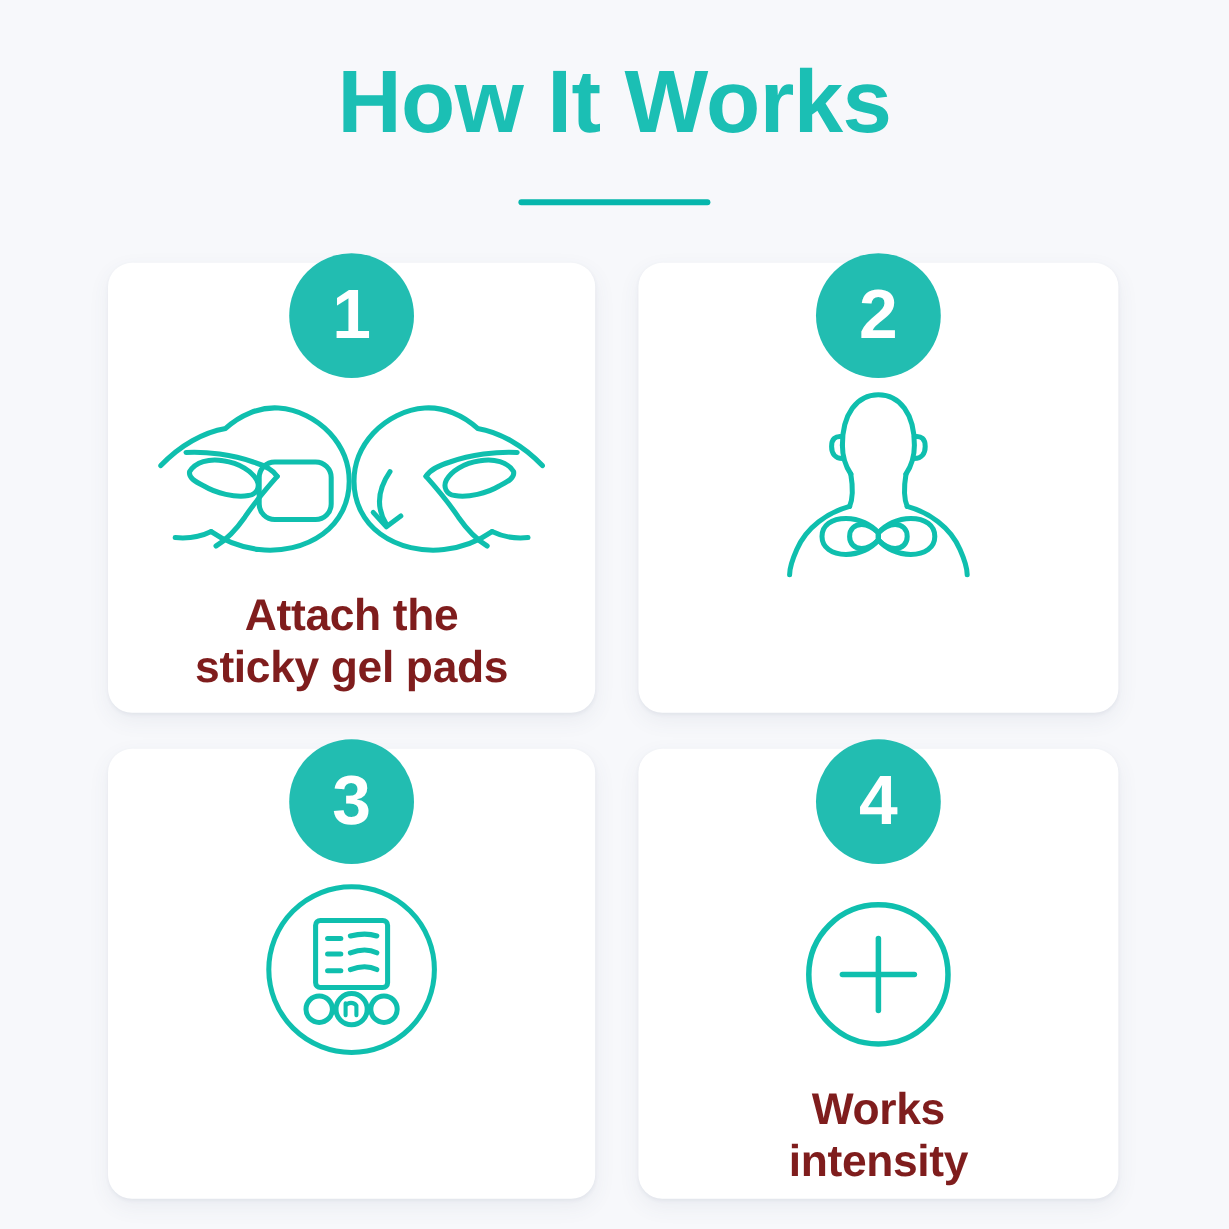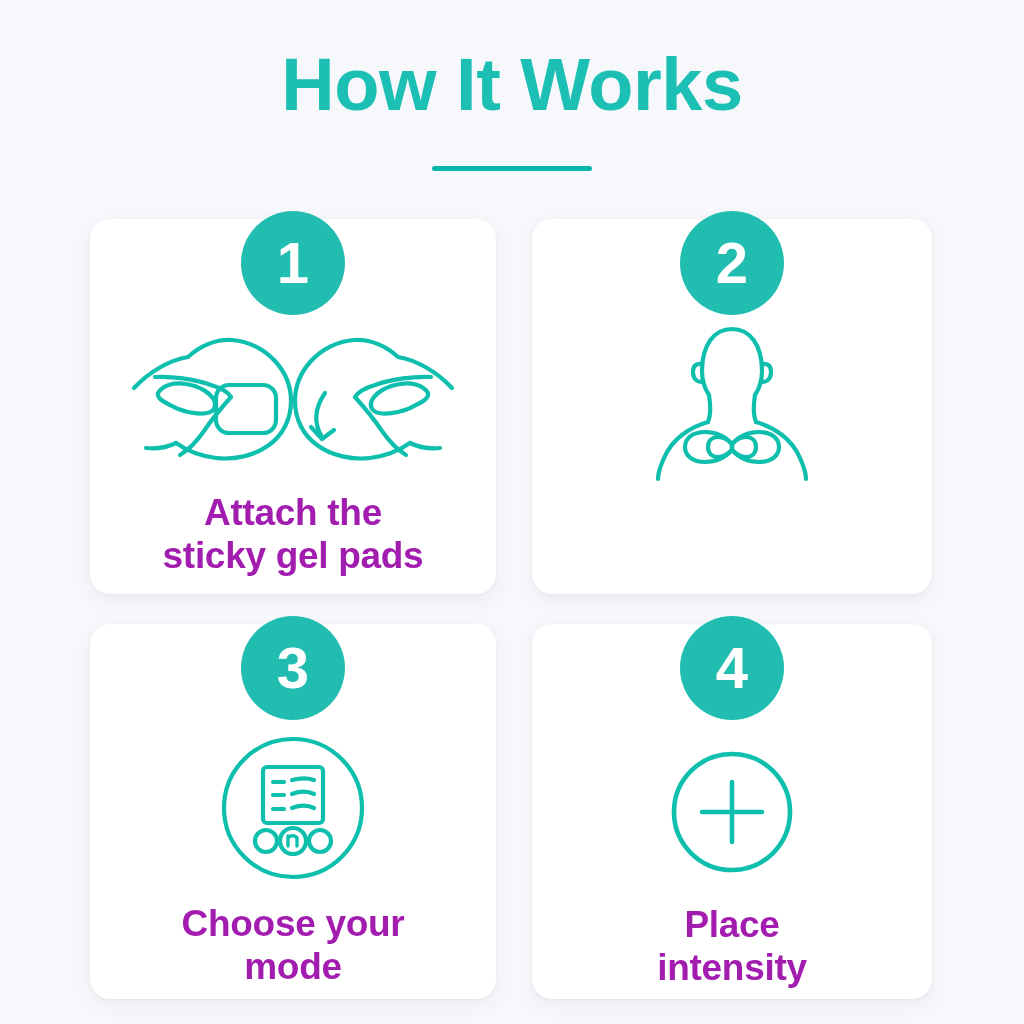--- a/index.html
+++ b/index.html
@@ -99,21 +99,21 @@
   }
   .art svg { display: block; overflow: visible; }
 
   .caption {
     margin-top: 14px;
     padding: 0 18px;
     text-align: center;
     font-size: 37px;
     font-weight: 700;
     line-height: 1.17;
-    color: #a21caf;
+    color: #7f1d1d;
     letter-spacing: -0.3px;
     white-space: pre-line;
   }
 
   
   .step-2 .art { margin-top: 100px; height: 165px; }
   .step-2 .caption { margin-top: 8px; }
   .step-3 .art { margin-top: 104px; height: 160px; }
   .step-4 .art { margin-top: 110px; height: 155px; }
 </style>
@@ -210,31 +210,29 @@
           <path d="M55 76 H66"></path>
           <path d="M74 75 C82 72 90 72 96 75"></path>
 
           <circle cx="48" cy="108" r="11"></circle>
           <circle cx="102" cy="108" r="11"></circle>
           <circle cx="75" cy="108" r="13"></circle>
 
           <path d="M70 113 V103 M70 105 C72 102 77 102 79 105 V113" stroke-width="3.4"></path>
         </svg>
       </div>
-      <div class="caption">Choose your
-mode</div>
     </div>
 
     <div class="step step-4">
       <div class="badge">4</div>
       <div class="art">
         <svg width="126" height="126" viewBox="0 0 126 126" fill="none" stroke="#0fbfae" stroke-width="4.6" stroke-linecap="round" stroke-linejoin="round">
           <circle cx="63" cy="63" r="58"></circle>
           <path d="M63 33 V93"></path>
           <path d="M33 63 H93"></path>
         </svg>
       </div>
-      <div class="caption">Place
+      <div class="caption">Works
 intensity</div>
     </div>
 
   </div>
 </div>
 
 </body></html>

